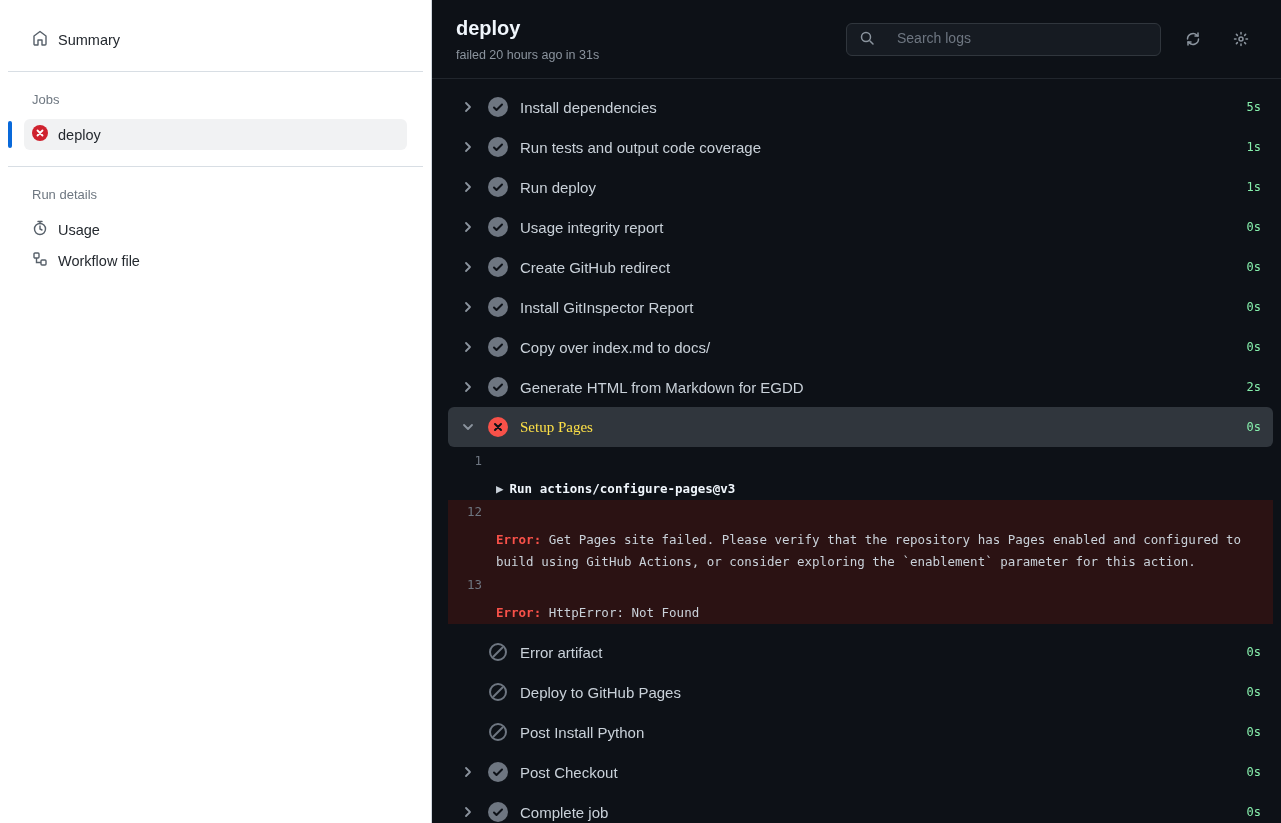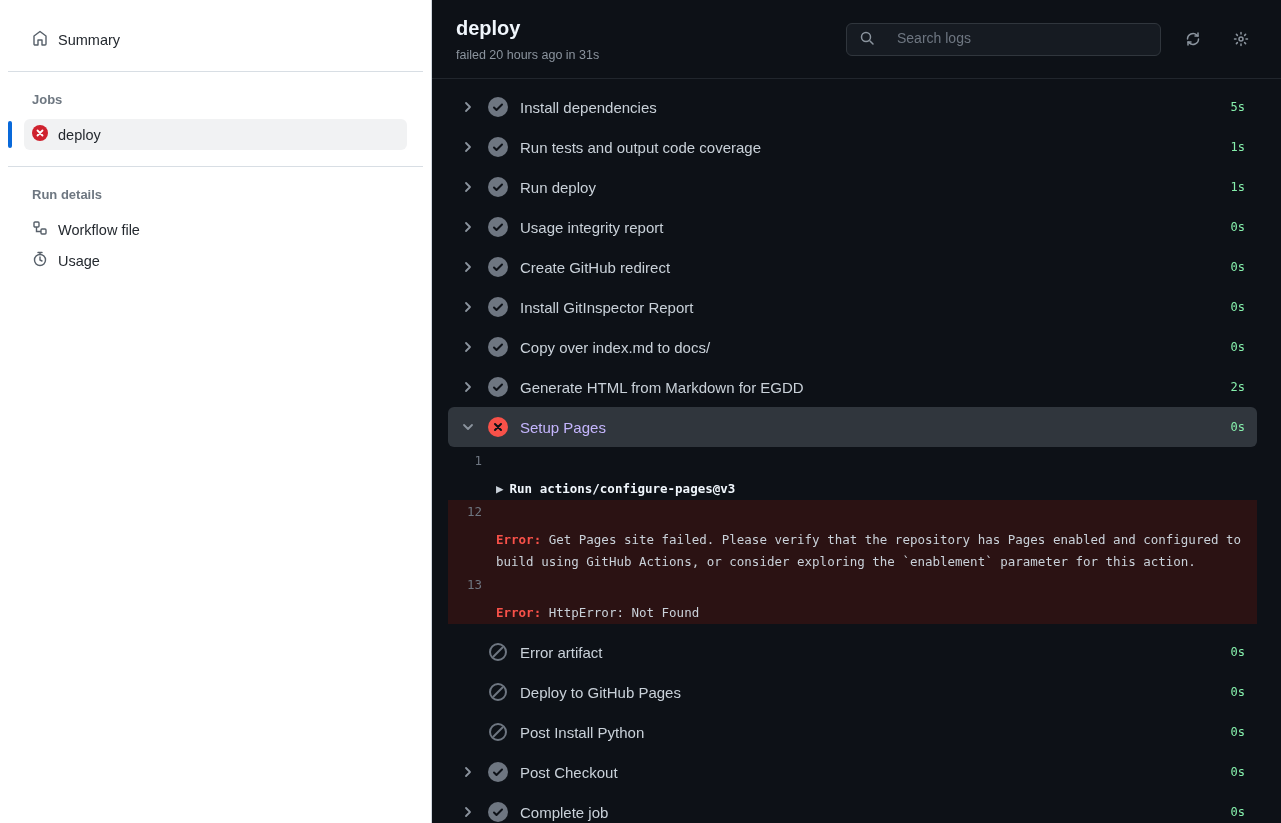--- a/index.html
+++ b/index.html
@@ -45,21 +45,21 @@
       position: absolute;
       left: -16px;
       top: 2px;
       bottom: 2px;
       width: 4px;
       background: #0969da;
       border-radius: 2px;
     }
     .sidebar-heading {
       font-size: 13px;
-      font-weight: 700;
+      font-weight: 400;
       color: #6e7781;
       padding: 4px 8px 12px 8px;
     }
     .sidebar svg { fill: #57606a; }
     .sidebar .fail-icon circle { fill: #cf222e; }
     .sidebar .fail-icon path { stroke: #fff; }
 
     .main {
       flex: 1;
       background: #0d1117;
@@ -107,21 +107,21 @@
     }
     .search-wrap input::placeholder { color: #6e7681; }
     .icon-btn {
       width: 32px; height: 32px;
       display: flex; align-items: center; justify-content: center;
       cursor: pointer;
       border-radius: 6px;
       color: #8b949e;
     }
 
-    .steps { flex: 1; overflow-y: auto; padding: 8px 24px 40px 16px; }
+    .steps { flex: 1; overflow-y: auto; padding: 8px 8px 40px 16px; }
     .step-row {
       display: flex;
       align-items: center;
       gap: 12px;
       padding: 10px 12px;
       border-radius: 6px;
       cursor: pointer;
     }
     .step-row.expanded {
       background: #30363d;
@@ -143,21 +143,21 @@
     .status-success path { stroke: #0d1117; fill: none; }
     .status-fail circle { fill: #f85149; }
     .status-fail path { stroke: #0d1117; }
     .status-skip circle { fill: none; stroke: #6e7681; }
     .status-skip line { stroke: #6e7681; }
     .step-label {
       flex: 1;
       font-size: 15px;
       color: #c9d1d9;
     }
-    .step-row.expanded .step-label { color: #c4b5fd; font-weight: 500; }
+    .step-row.expanded .step-label { color: #fde047; font-weight: 500; font-family: Liberation Serif, serif; }
     .step-duration {
       font-family: ui-monospace, SFMono-Regular, Menlo, monospace;
       font-size: 12px;
       color: #86efac;
     }
 
     .log-block {
       font-family: ui-monospace, SFMono-Regular, Menlo, Consolas, monospace;
       font-size: 12.5px;
       line-height: 1.7;
@@ -205,35 +205,35 @@
           </svg>
       </span>
       <span>deploy</span>
     </div>
   </div>
   <div class="sidebar-section">
     <div class="sidebar-heading">Run details</div>
     <div class="sidebar-item">
       <span>
         <svg width="16" height="16" viewBox="0 0 16 16">
+            <circle cx="8" cy="9" r="5.5" fill="none" stroke="#57606a" stroke-width="1.4"></circle>
+            <path d="M8 6v3l2 1M6 1.5h4M8 1.5v2" fill="none" stroke="#57606a" stroke-width="1.4" stroke-linecap="round"></path>
+          </svg>
+      </span>
+      <span>Usage</span>
+    </div>
+    <div class="sidebar-item">
+      <span>
+        <svg width="16" height="16" viewBox="0 0 16 16">
             <rect x="2" y="2" width="5" height="5" rx="1" fill="none" stroke="#57606a" stroke-width="1.4"></rect>
             <rect x="9" y="9" width="5" height="5" rx="1" fill="none" stroke="#57606a" stroke-width="1.4"></rect>
             <path d="M4.5 7v4.5H9" fill="none" stroke="#57606a" stroke-width="1.4"></path>
           </svg>
       </span>
       <span>Workflow file</span>
-    </div>
-    <div class="sidebar-item">
-      <span>
-        <svg width="16" height="16" viewBox="0 0 16 16">
-            <circle cx="8" cy="9" r="5.5" fill="none" stroke="#57606a" stroke-width="1.4"></circle>
-            <path d="M8 6v3l2 1M6 1.5h4M8 1.5v2" fill="none" stroke="#57606a" stroke-width="1.4" stroke-linecap="round"></path>
-          </svg>
-      </span>
-      <span>Usage</span>
     </div>
   </div>
 </div>
 
 <div class="main">
   <div class="header">
     <div class="header-title-wrap">
       <div class="header-title">deploy</div>
       <div class="header-sub">failed 20 hours ago in 31s</div>
     </div>

